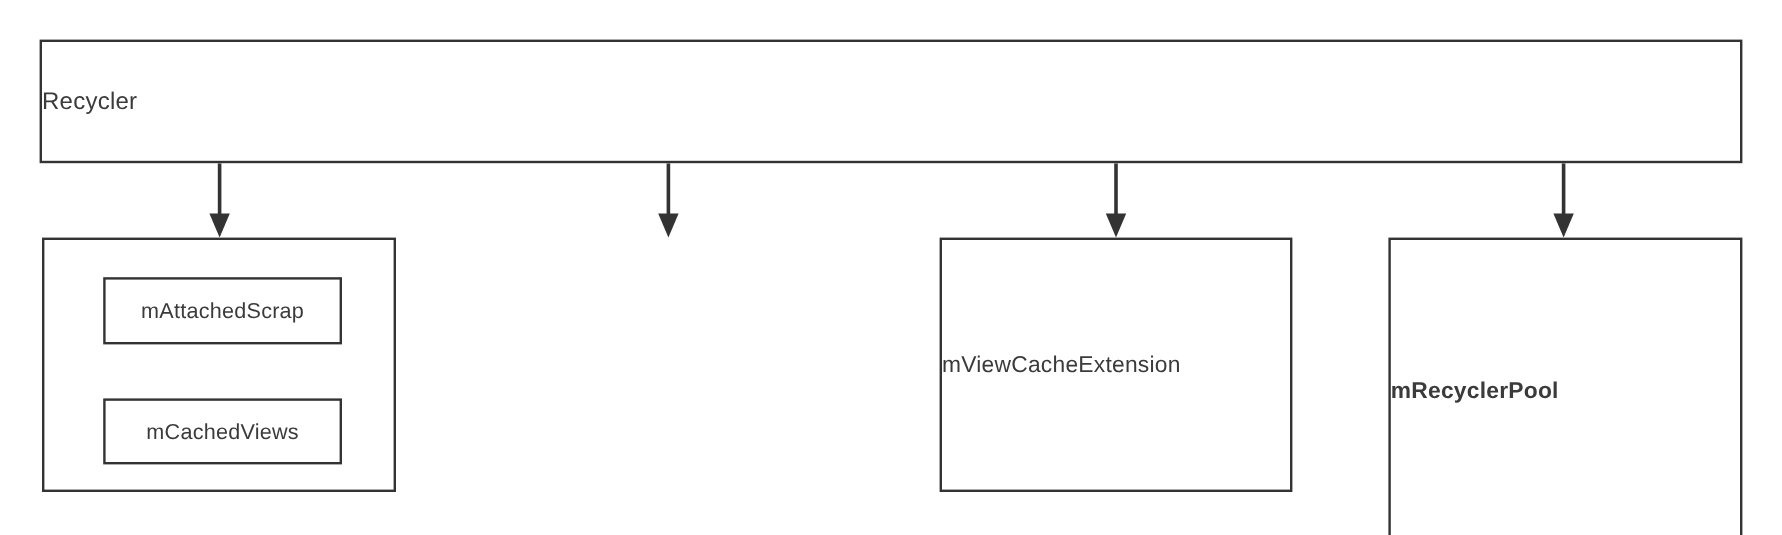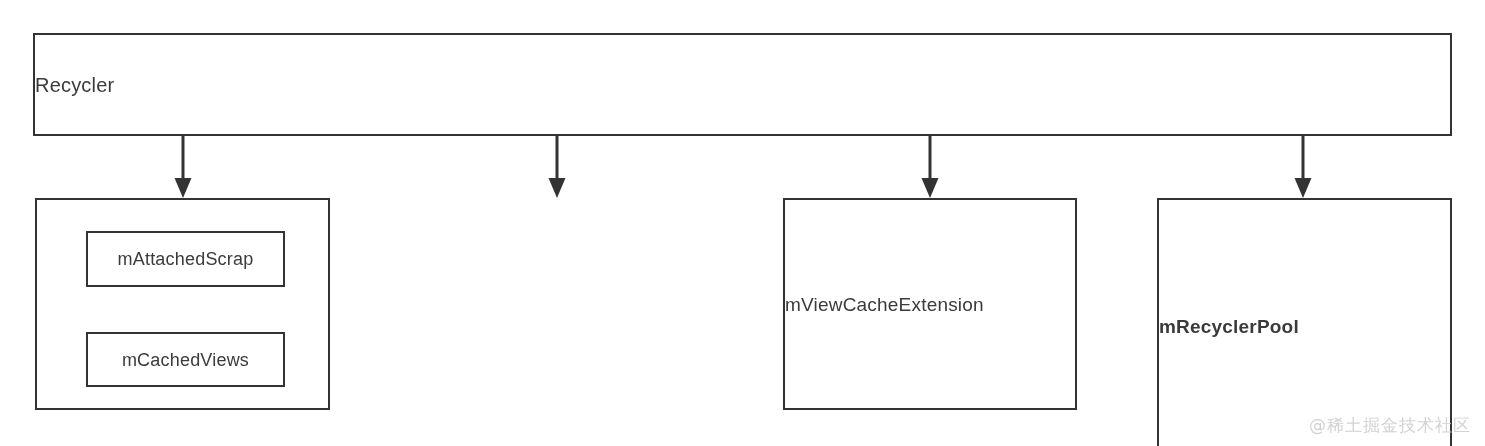--- a/index.html
+++ b/index.html
@@ -133,15 +133,14 @@
 
 
   <div class="box" id="child-box-2">
     <span class="box-label">mViewCacheExtension</span>
   </div>
 
   <div class="box" id="child-box-3">
     <span class="box-label">mRecyclerPool</span>
   </div>
 
-  <div id="watermark">@稀土掘金技术社区</div>
 
 </div>
 
 </body></html>

